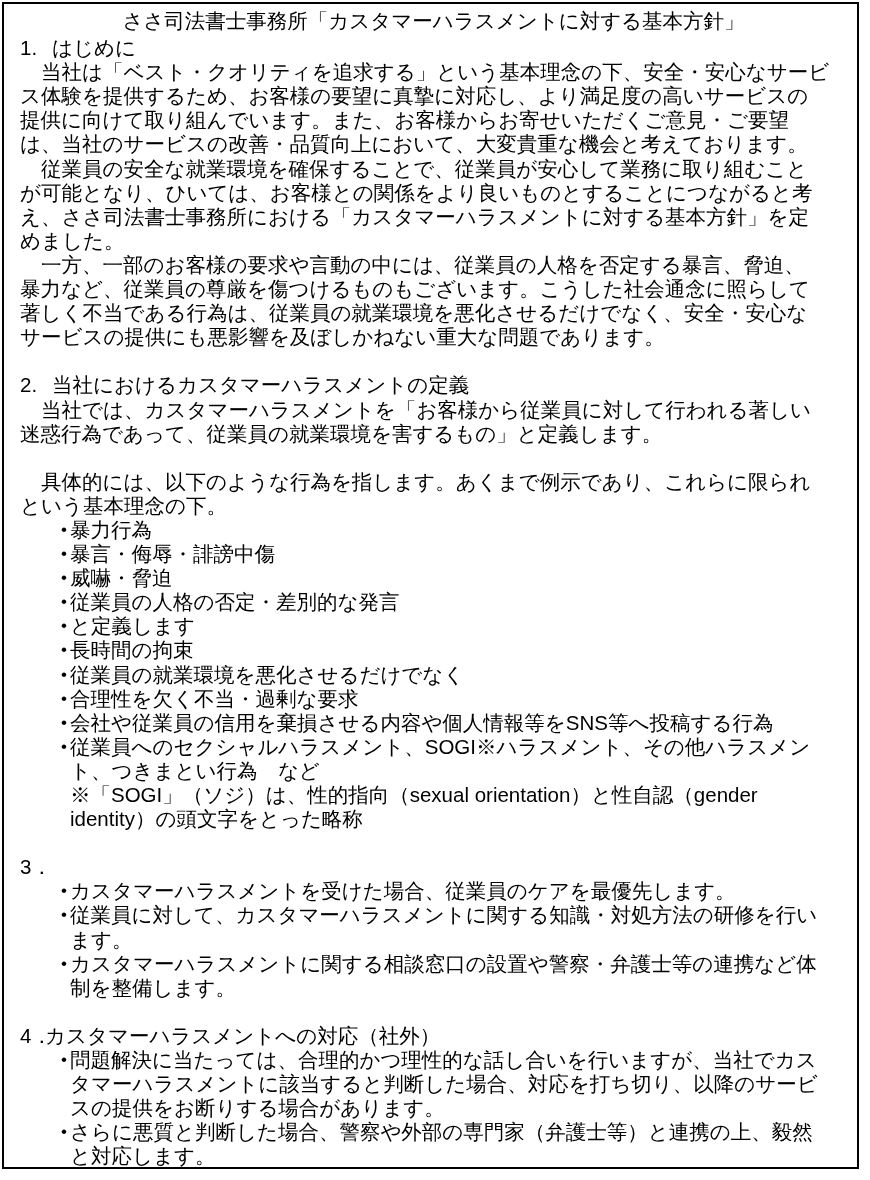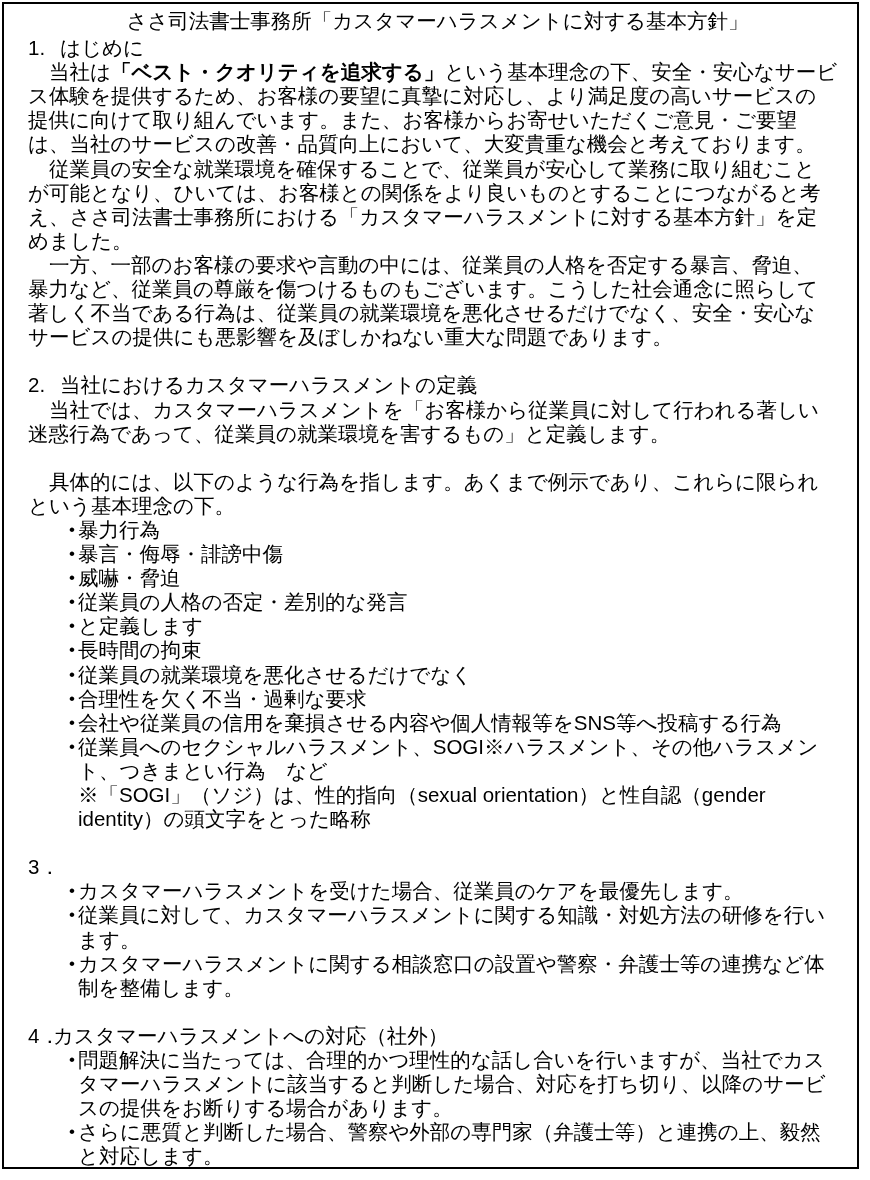--- a/index.html
+++ b/index.html
@@ -7,32 +7,32 @@
   body {
     width: 870px; height: 1180px;
     font-family: "Liberation Sans", sans-serif;
     color: #000000;
   }
   .page { position: relative; width: 870px; height: 1180px; background: #ffffff; overflow: hidden; }
   .frame {
     position: absolute; left: 2px; top: 2px;
     width: 857px; height: 1167px;
     border: 2px solid #000000;
-    padding: 5px 10px 0 24px;
+    padding: 5px 10px 0 16px;
     font-size: 20.5px; line-height: 24.1px;
     overflow: hidden;
   }
   .title { text-align: center; margin-bottom: 3px; }
   .h { display: flex; align-items: flex-start; }
   .num  { flex: 0 0 32px; white-space: nowrap; }
   .num3 { flex: 0 0 25px; overflow: hidden; white-space: nowrap; }
   .para { text-indent: 21px; white-space: pre-line; }
   .li   { position: relative; padding-left: 50px; white-space: pre-line; }
   .li .dot { position: absolute; left: 41px; top: 0; font-size: 17px; }
-  .bold { font-weight: bold; text-align: right; }
+  .bold { font-weight: normal; text-align: right; }
   .blank { height: 24.1px; }
 </style>
 </head>
 <body>
 
 <div class="page">
   <div class="frame">
 
     <div class="title">ささ司法書士事務所「カスタマーハラスメントに対する基本方針」</div>
 

